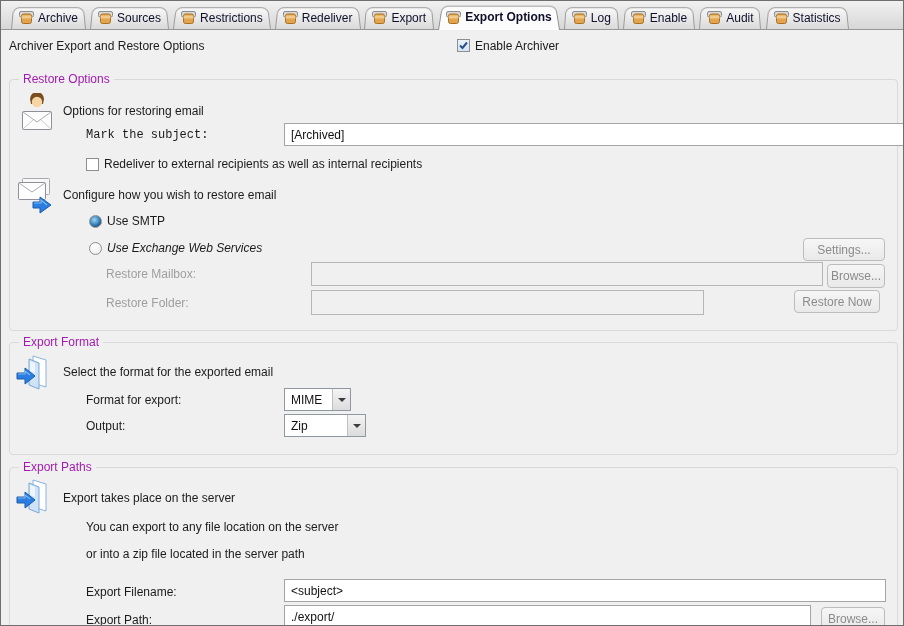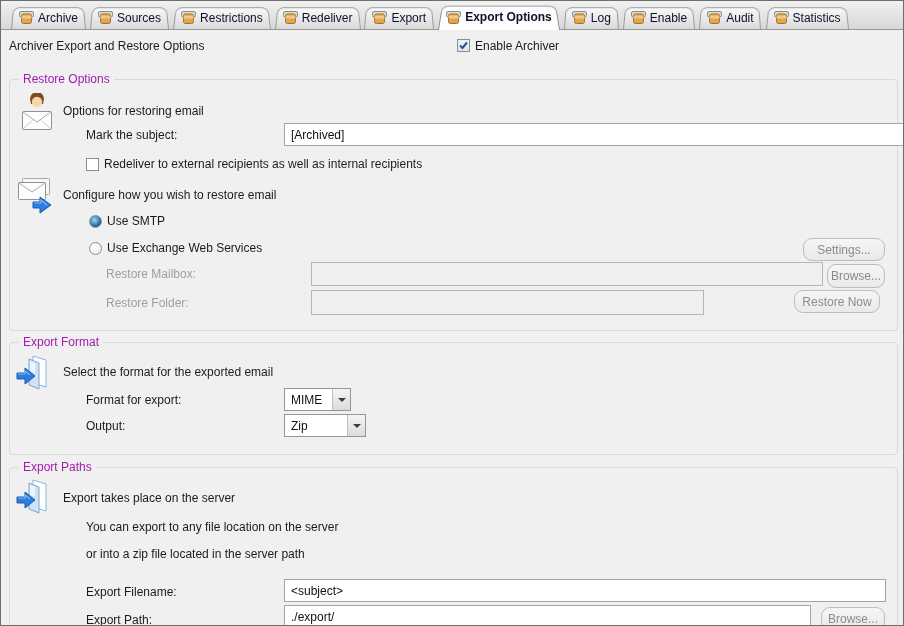--- a/index.html
+++ b/index.html
@@ -24,21 +24,21 @@
   
   .group{position:absolute;border:1px solid #d9d9d9;border-radius:4px;background:transparent;}
   .gtitle{position:absolute;background:#f0f0f0;padding:0 4px;color:#a21caf;z-index:2;}
 
   
   .lbl{position:absolute;white-space:nowrap;}
   .dlbl{position:absolute;white-space:nowrap;color:#9e9e9e;}
   .tb{position:absolute;border:1px solid #a5a5a5;background:#fff;font-family:"Liberation Sans",sans-serif;
       font-size:12px;color:#111;padding:0 6px;box-sizing:border-box;height:23px;}
   .tb.disabled{background:#f0f0f0;border-color:#b6b6b6;color:#8a8a8a;}
-  .btn{position:absolute;border:1px solid #bcbcbc;border-radius:9px;
+  .btn{position:absolute;border:1px solid #bcbcbc;border-radius:4px;
        background:linear-gradient(#f6f6f6,#e9e9e9);color:#8b8b8b;
        display:flex;align-items:center;justify-content:center;font-size:12px;box-sizing:border-box;}
   .cb{position:absolute;width:13px;height:13px;border:1px solid #8e8e8e;background:#fff;
       box-sizing:border-box;display:flex;align-items:center;justify-content:center;}
   .cb svg{display:none;}
   .cb.on{background:linear-gradient(#e9f2fb,#d4e5f4);}
   .cb.on svg{display:block;}
   .rb{position:absolute;width:13px;height:13px;border:1px solid #8e8e8e;border-radius:50%;
       background:radial-gradient(circle at 35% 30%,#ffffff,#e9e9e9);box-sizing:border-box;}
   .rb.on{background:radial-gradient(circle at 40% 35%,#9fd4f2 0%,#2f7cb5 55%,#1c4e79 75%,#e8e8e8 76%,#fdfdfd 100%);}
@@ -176,21 +176,21 @@
       <path d="M11 6 a7 7 0 0 1 14 0 l-1 5 h-12 z" fill="#7a4e20"></path>
       <circle cx="18" cy="9" r="5.2" fill="#f6d7a4"></circle>
       <path d="M6 24 q12 -9 24 0 l0 6 h-24 z" fill="#ececec" stroke="#bdbdbd"></path>
       <rect x="3.5" y="18.5" width="29" height="18" rx="1" fill="#fdfdfd" stroke="#8f8f99"></rect>
       <path d="M4 19 L18 29 L32 19" fill="none" stroke="#a9a9b2"></path>
       <path d="M4 36 L14 27 M32 36 L22 27" fill="none" stroke="#c9c9d0"></path>
     </svg>
   </div>
   <div class="lbl" style="left:62px;top:103px;">Options for restoring email</div>
 
-  <div class="lbl" style="left:85px;top:127px;">Mark the subject:</div>
+  <div class="lbl" style="left:85px;top:127px;font-family:Liberation Mono, monospace;">Mark the subject:</div>
   <input class="tb" style="left: 283px; top: 122px; width: 721px;" value="[Archived]">
 
   <div class="cb" style="left:85px;top:157px;">
     
   </div>
   <div class="lbl" style="left:103px;top:156px;">Redeliver to external recipients as well as internal recipients</div>
 
   <div class="icon" style="left:12px;top:174px;">
     <svg width="42" height="42" viewBox="0 0 42 42">
       <rect x="9.5" y="3.5" width="27" height="16" rx="1" fill="#f7f7f7" stroke="#a7a7af"></rect>
@@ -199,21 +199,21 @@
       <path d="M20 27 h7 v-5 l11 8 l-11 8 v-5 h-7 z" fill="#2a7de1" stroke="#1c5cab"></path>
       <path d="M21 28 h7 v-3 l6 5" fill="none" stroke="#7db8f0" stroke-width="1.2"></path>
     </svg>
   </div>
   <div class="lbl" style="left:62px;top:187px;">Configure how you wish to restore email</div>
 
   <div class="rb on" style="left:88px;top:214px;"></div>
   <div class="lbl" style="left:106px;top:213px;">Use SMTP</div>
 
   <div class="rb" style="left:88px;top:241px;"></div>
-  <div class="lbl" style="left:106px;top:240px;">Use Exchange Web Services</div>
+  <div class="lbl" style="left:106px;top:240px;font-style:italic;">Use Exchange Web Services</div>
 
   <div class="btn" style="left:802px;top:237px;width:82px;height:23px;">Settings...</div>
 
   <div class="dlbl" style="left:105px;top:266px;">Restore Mailbox:</div>
   <input class="tb disabled" style="left: 310px; top: 261px; width: 512px; height: 24px;" value="">
   <div class="btn" style="left:826px;top:263px;width:58px;height:24px;">Browse...</div>
 
   <div class="dlbl" style="left:105px;top:295px;">Restore Folder:</div>
   <input class="tb disabled" style="left: 310px; top: 289px; width: 393px; height: 25px;" value="">
   <div class="btn" style="left:793px;top:289px;width:86px;height:23px;">Restore Now</div>

